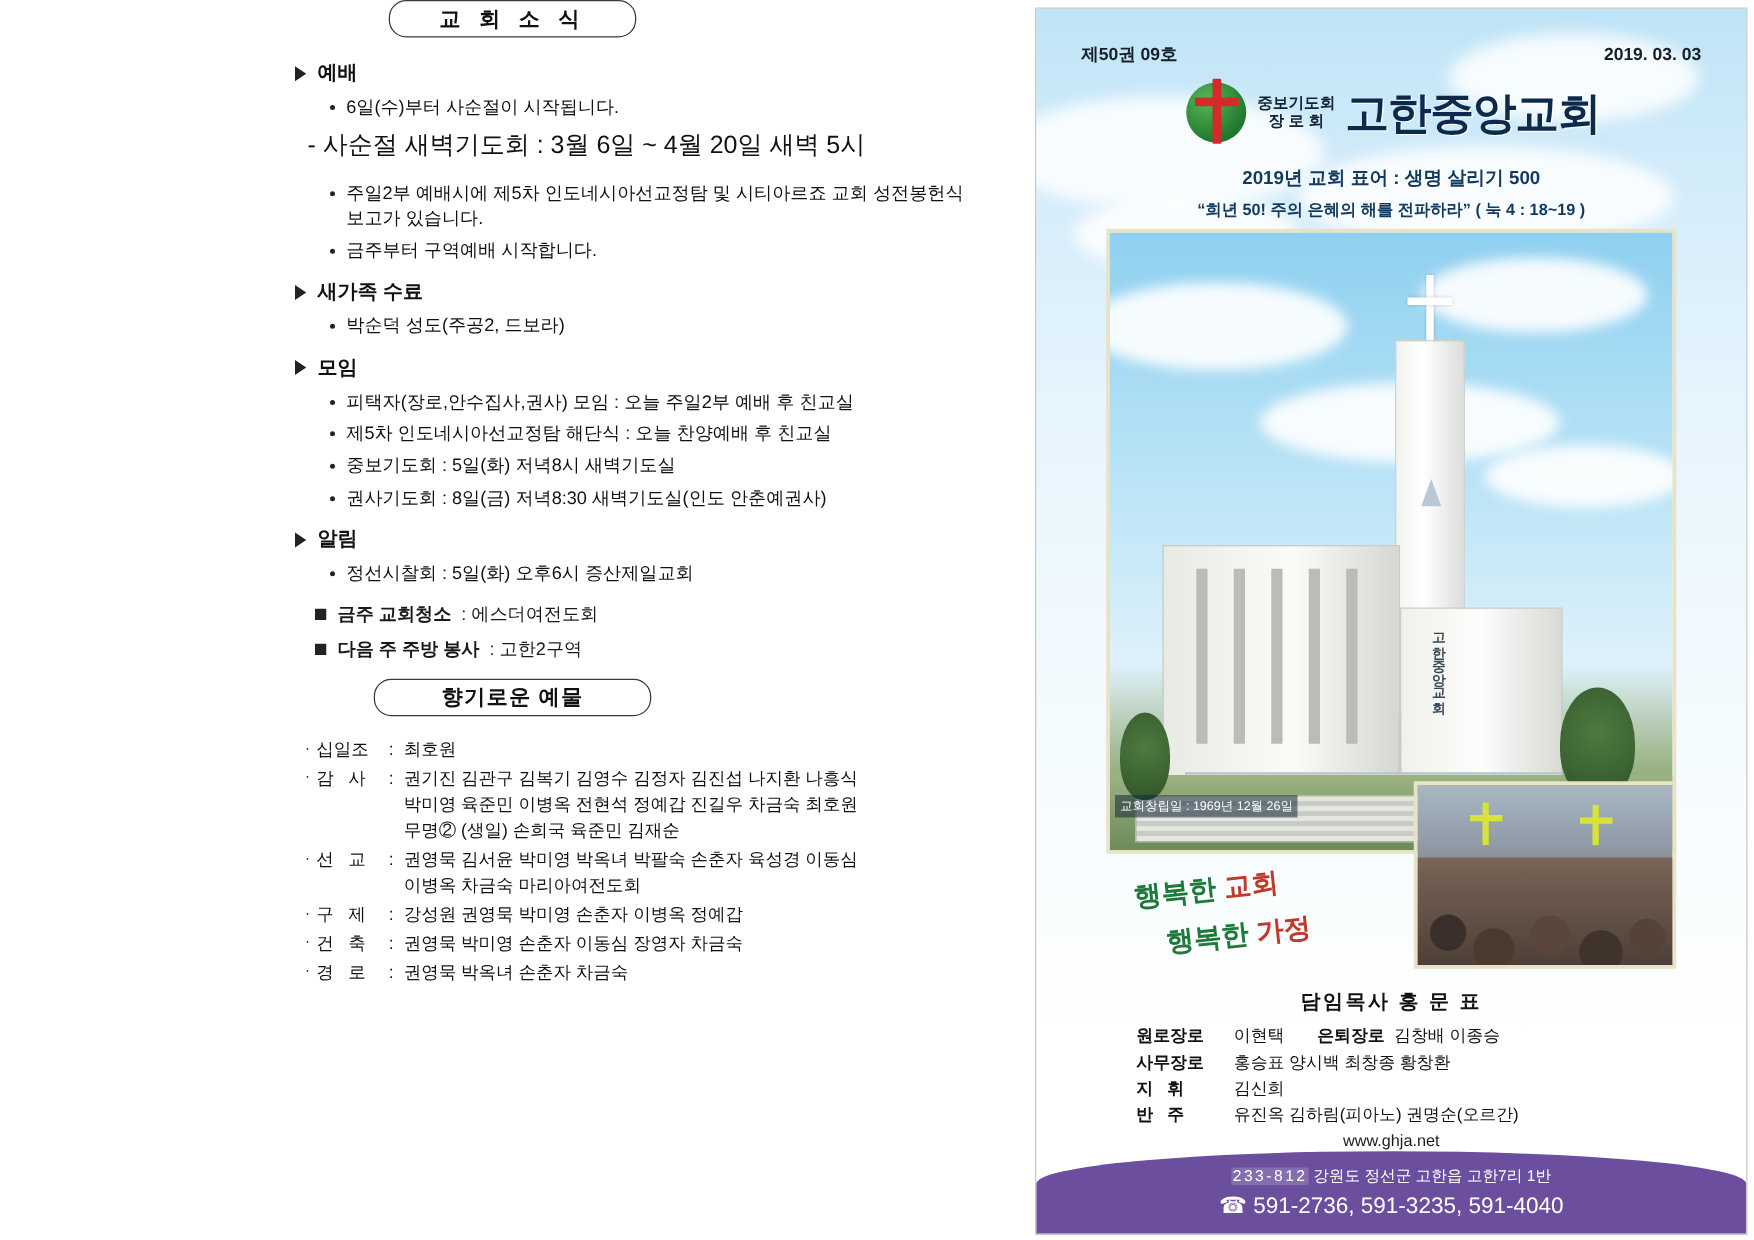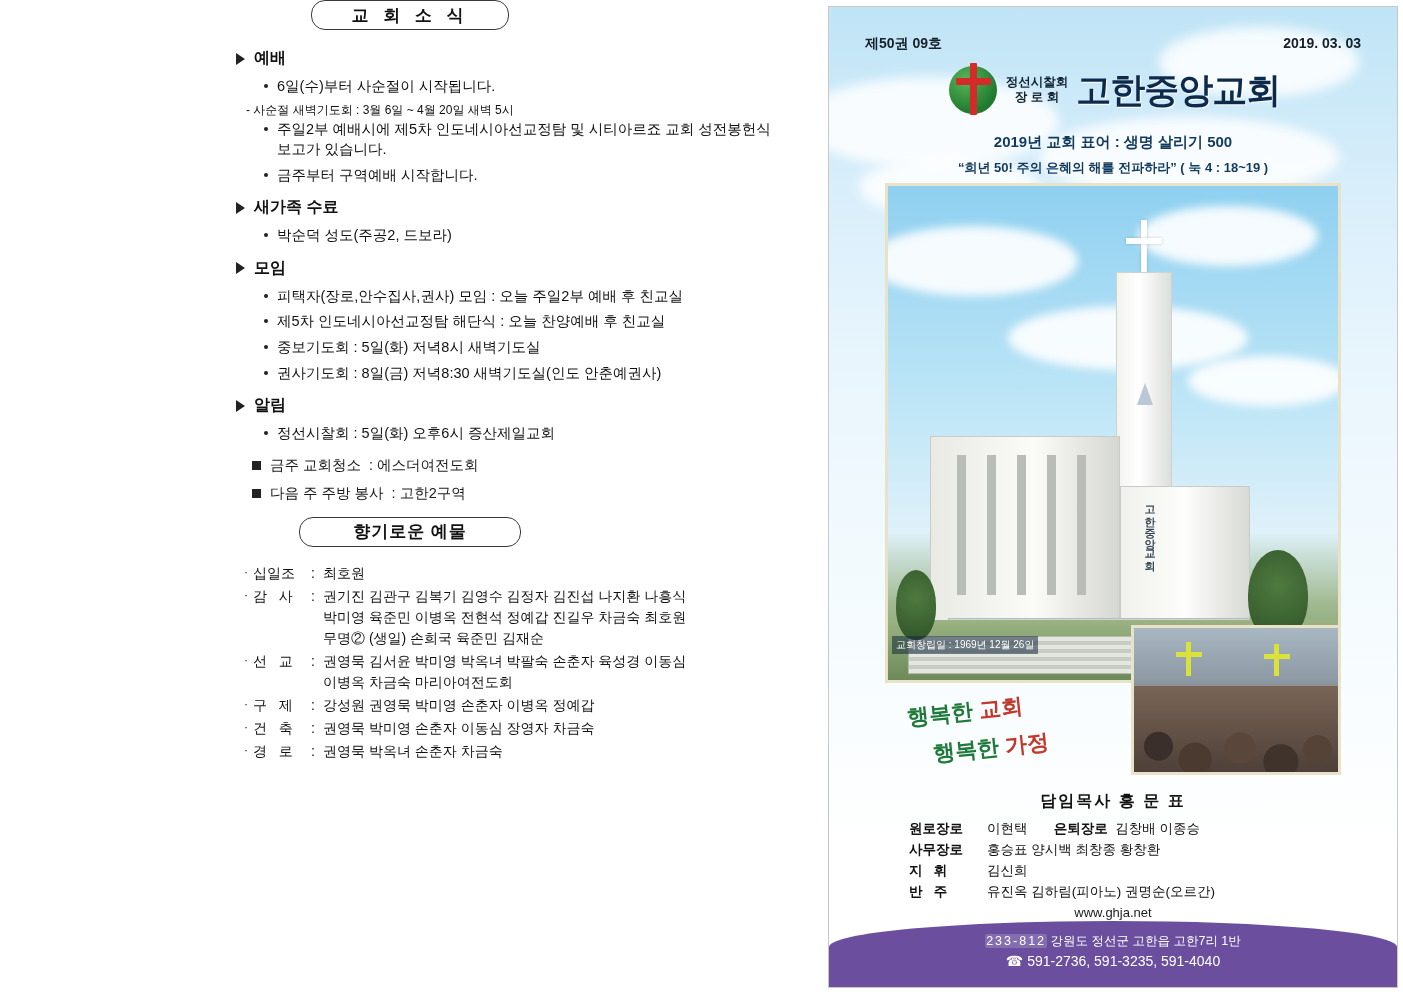--- a/index.html
+++ b/index.html
@@ -74,37 +74,37 @@
   }
   .item::before {
     content: "";
     position: absolute;
     left: 0; top: 8px;
     width: 4px; height: 4px;
     background: #222;
     border-radius: 50%;
   }
   .subitem {
-    font-size: 12px;
-    margin: 2px 0 0 10px;
+    font-size: 20px;
+    margin: 2px 0 16px 10px;
     color: #111;
   }
   .note-line {
     display: flex;
     align-items: baseline;
     margin: 9px 0 0 16px;
     font-size: 14.5px;
   }
   .sq {
     display: inline-block;
     width: 9px; height: 9px;
     background: #222;
     margin-right: 9px;
   }
-  .note-label { font-weight: normal; margin-right: 8px; }
+  .note-label { font-weight: bold; margin-right: 8px; }
 
   
   .offer {
     margin: 16px 0 0 244px;
     width: 540px;
     font-size: 14px;
     line-height: 1.5;
     color: #111;
   }
   .offer-row {
@@ -454,21 +454,21 @@
     letter-spacing: 2px;
     background: rgba(255,255,255,0.18);
     padding: 0 1px;
     border-radius: 2px;
   }
   .footer-band .tel {
     position: absolute;
     left: 0; right: 0; top: 32px;
     text-align: center;
     color: #ffffff;
-    font-size: 14px;
+    font-size: 18px;
   }
 </style>
 </head>
 <body>
 
 <div class="left-page">
 
   <div class="section-title news">교 회 소 식</div>
 
   <div class="news-body">
@@ -594,21 +594,21 @@
       <span>2019. 03. 03</span>
     </div>
 
     <div class="logo-row">
       <span class="emblem">
         <span class="circ"></span>
         <span class="cr-v"></span>
         <span class="cr-h"></span>
       </span>
       <span class="denom">
-        <span>정선시찰회</span><br>
+        <span>중보기도회</span><br>
         <span>장 로 회</span>
       </span>
       <span class="church-name">고한중앙교회</span>
     </div>
 
     <div class="slogan1">2019년 교회 표어 : 생명 살리기 500</div>
     <div class="slogan2">“희년 50! 주의 은혜의 해를 전파하라” ( 눅 4 : 18~19 )</div>
 
     <div class="photo-frame">
       <div class="ph-cloud pc1"></div>

